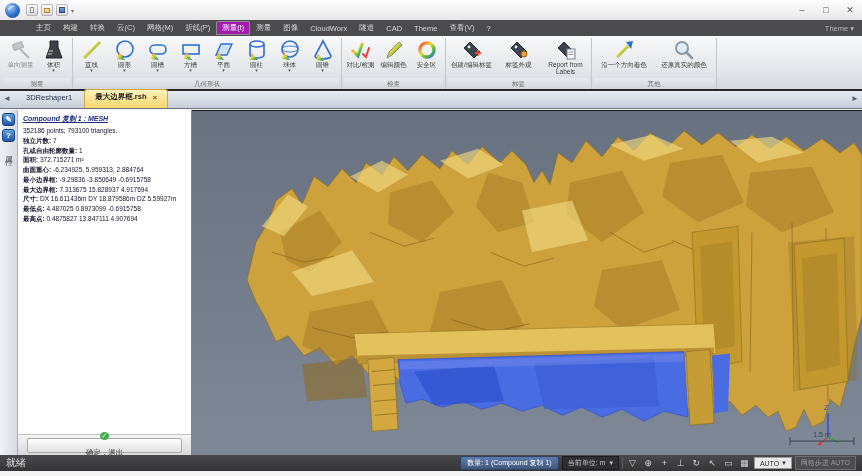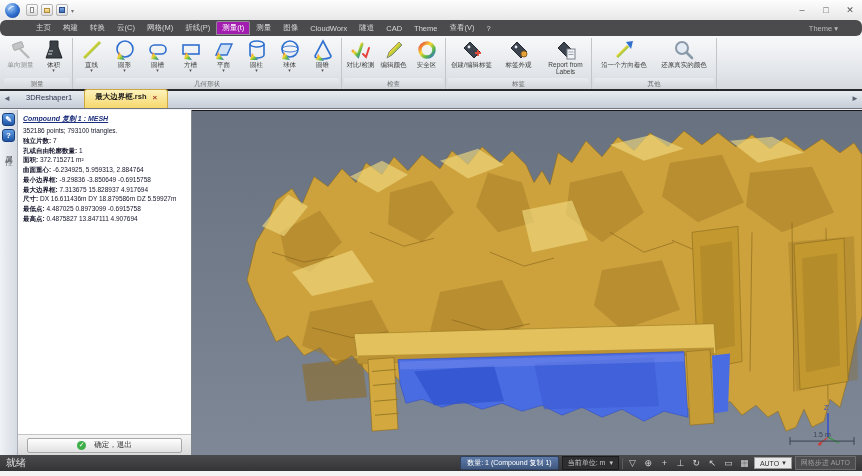--- a/index.html
+++ b/index.html
@@ -20,24 +20,24 @@
   .qicon.doc::after{content:""; position:absolute; inset:2px 3px; background:#fff; border:1px solid #8a8a8a;}
   .qicon.folder::after{content:""; position:absolute; inset:3px 2px 2px 2px; background:linear-gradient(#ffe9a8,#e8bf5e); border:1px solid #b08d3a;}
   .qicon.save::after{content:""; position:absolute; inset:2px; background:linear-gradient(#7aa7e0,#3d6cb4); border:1px solid #2a4f8a;}
   .qarrow { font-size:6px; color:#777; }
   .wtitle { position:absolute; left:0; right:0; text-align:center; font-size:8px; color:#555; pointer-events:none; }
   .wcontrols { margin-left:auto; display:flex; }
   .wbtn { width:24px; height:18px; display:flex; align-items:center; justify-content:center; font-size:9px; color:#555; }
 
   
   .menubar { position:absolute; top:20px; left:0; right:0; height:16px; background:#4b4b4d;
-    display:flex; align-items:center; padding-left:30px;border-radius:6px; }
+    display:flex; align-items:center; padding-left:30px; }
   .menutab { padding:2px 6px; font-size:7.5px; color:#d8d8d8; border-radius:2px 2px 0 0; white-space:nowrap; }
   .menutab.active { background:#a21caf; color:#fff; box-shadow:inset 0 0 0 1px #8d8d90; }
-  .theme { margin-left:auto; margin-right:24px; font-size:7.5px; color:#b9b9b9; }
+  .theme { margin-left:auto; margin-right:8px; font-size:7.5px; color:#b9b9b9; }
 
   
   .ribbon { position:absolute; top:36px; left:0; right:0; height:55px;
     background:linear-gradient(#f8f9fa,#e3e6ea 65%,#d6dade);
     border-bottom:2px solid #26282c; display:flex; align-items:stretch; padding:2px 2px 0 2px; }
   .rgroup { display:flex; flex-direction:column; border-right:1px solid #c2c6cb; padding:0 2px; }
   .rbuttons { flex:1; display:flex; align-items:flex-start; }
   .rbtn { display:flex; flex-direction:column; align-items:center; width:33px; padding-top:1px; }
   .rbtn.wide { width:47px; }
   .rbtn.xwide { width:60px; }
@@ -73,21 +73,21 @@
   .panel { width:174px; background:#fff; border-right:1px solid #7f8690; display:flex; flex-direction:column; }
   .pbody { flex:1; padding:4px 5px; overflow:hidden; }
   .phead { font-size:7px; font-weight:bold; font-style:italic; text-decoration:underline;
     color:#1d2f7c; margin-bottom:2px; }
   .pline { font-size:6.5px; color:#14142a; line-height:1.5; white-space:nowrap; }
   .pline .pl { font-weight:bold; }
   .pfoot { height:21px; border-top:1px solid #c4c4c4; background:linear-gradient(#f4f4f4,#dadada);
     display:flex; align-items:center; justify-content:center; padding:2px; }
   .okbtn { width:92%; height:15px; display:flex; align-items:center; justify-content:center; gap:8px;
     font-size:7.5px; color:#333; background:linear-gradient(#fefefe,#e2e2e2);
-    border:1px solid #a8a8a8; border-radius:2px; }
+    border:1px solid #a8a8a8; border-radius:2px;flex-direction:column; }
   .okcheck { width:9px; height:9px; border-radius:50%; background:#3fae49; color:#fff; font-size:7px;
     display:flex; align-items:center; justify-content:center; }
 
   .viewport { flex:1; position:relative; background:#6e7887; border-top:1px solid #15171b; }
   .viewport svg { position:absolute; inset:0; width:100%; height:100%; }
 
   
   .statusbar { position:absolute; left:0; right:0; bottom:5px; height:16px;
     background:linear-gradient(#4a4a4c,#343436); display:flex; align-items:center;
     padding:0 6px; gap:3px; }

